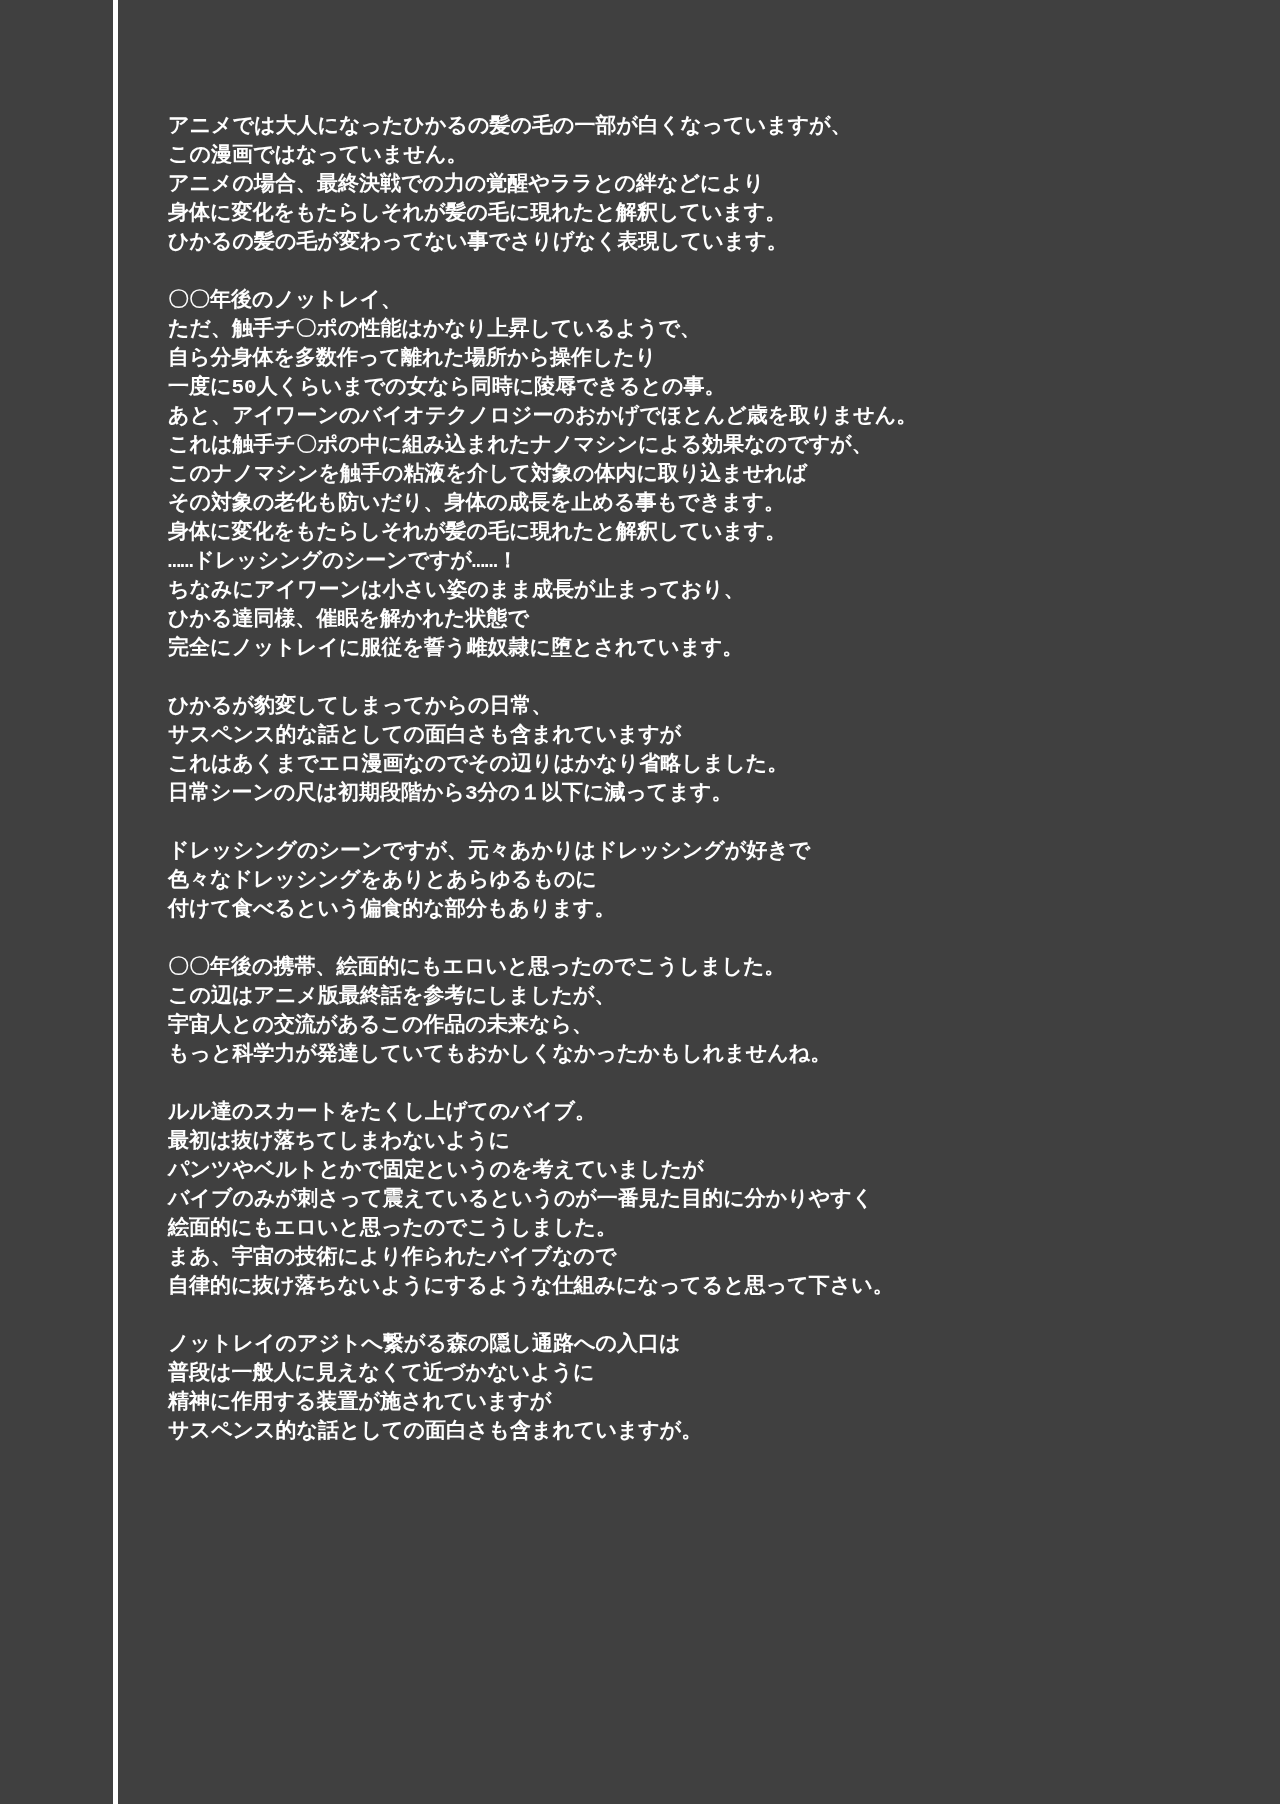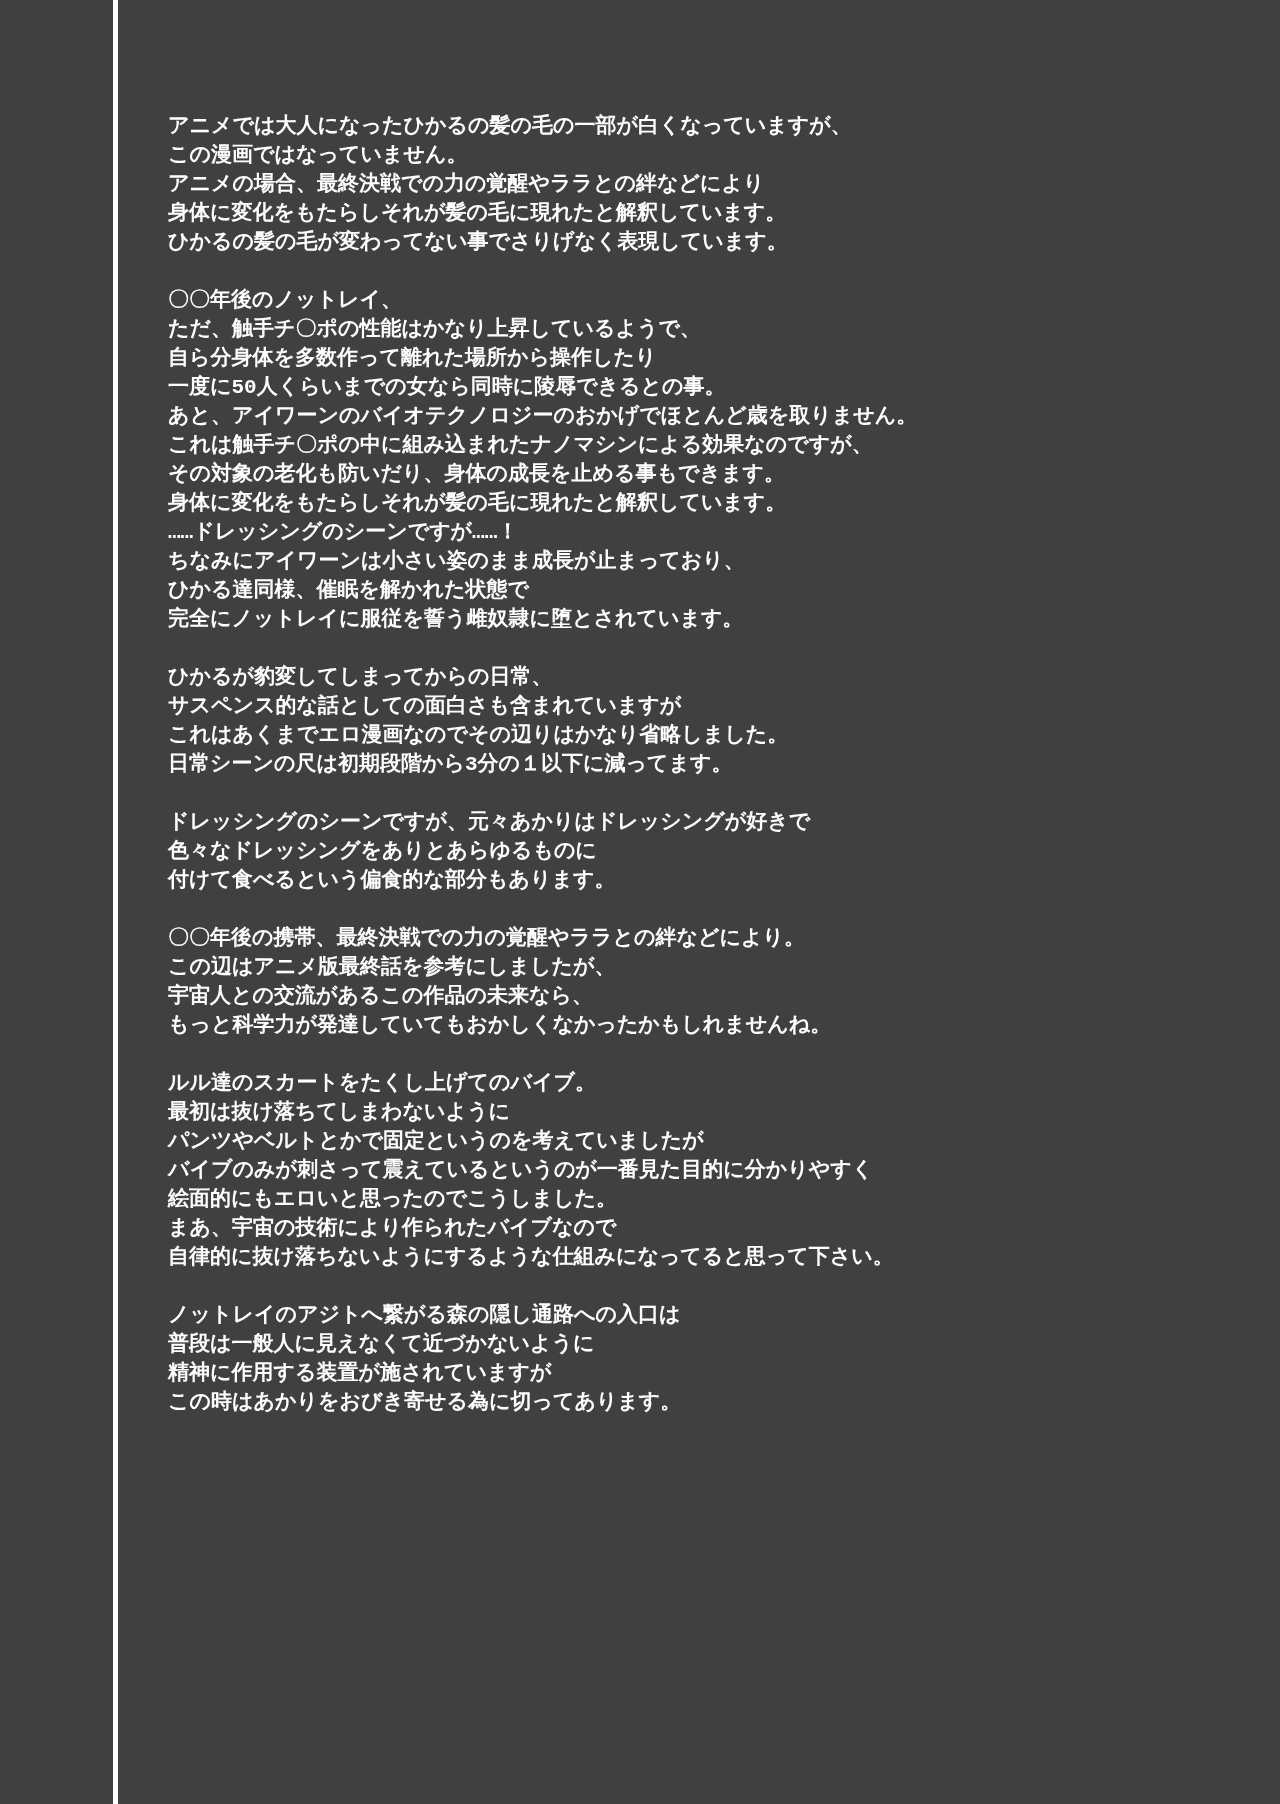--- a/index.html
+++ b/index.html
@@ -56,53 +56,54 @@
         <div class="line">身体に変化をもたらしそれが髪の毛に現れたと解釈しています。</div>
         <div class="line">ひかるの髪の毛が変わってない事でさりげなく表現しています。</div>
       </div>
       <div class="para">
         <div class="line">〇〇年後のノットレイ、</div>
         <div class="line">ただ、触手チ〇ポの性能はかなり上昇しているようで、</div>
         <div class="line">自ら分身体を多数作って離れた場所から操作したり</div>
         <div class="line">一度に50人くらいまでの女なら同時に陵辱できるとの事。</div>
         <div class="line">あと、アイワーンのバイオテクノロジーのおかげでほとんど歳を取りません。</div>
         <div class="line">これは触手チ〇ポの中に組み込まれたナノマシンによる効果なのですが、</div>
+        <div class="line">このナノマシンを触手の粘液を介して対象の体内に取り込ませれば</div>
         <div class="line">その対象の老化も防いだり、身体の成長を止める事もできます。</div>
         <div class="line">身体に変化をもたらしそれが髪の毛に現れたと解釈しています。</div>
         <div class="line">……ドレッシングのシーンですが……！</div>
         <div class="line">ちなみにアイワーンは小さい姿のまま成長が止まっており、</div>
         <div class="line">ひかる達同様、催眠を解かれた状態で</div>
         <div class="line">完全にノットレイに服従を誓う雌奴隷に堕とされています。</div>
       </div>
       <div class="para">
         <div class="line">ひかるが豹変してしまってからの日常、</div>
         <div class="line">サスペンス的な話としての面白さも含まれていますが</div>
         <div class="line">これはあくまでエロ漫画なのでその辺りはかなり省略しました。</div>
         <div class="line">日常シーンの尺は初期段階から3分の１以下に減ってます。</div>
       </div>
       <div class="para">
         <div class="line">ドレッシングのシーンですが、元々あかりはドレッシングが好きで</div>
         <div class="line">色々なドレッシングをありとあらゆるものに</div>
         <div class="line">付けて食べるという偏食的な部分もあります。</div>
       </div>
       <div class="para">
-        <div class="line">〇〇年後の携帯、最終決戦での力の覚醒やララとの絆などにより。</div>
+        <div class="line">〇〇年後の携帯、絵面的にもエロいと思ったのでこうしました。</div>
         <div class="line">この辺はアニメ版最終話を参考にしましたが、</div>
         <div class="line">宇宙人との交流があるこの作品の未来なら、</div>
         <div class="line">もっと科学力が発達していてもおかしくなかったかもしれませんね。</div>
       </div>
       <div class="para">
         <div class="line">ルル達のスカートをたくし上げてのバイブ。</div>
         <div class="line">最初は抜け落ちてしまわないように</div>
         <div class="line">パンツやベルトとかで固定というのを考えていましたが</div>
         <div class="line">バイブのみが刺さって震えているというのが一番見た目的に分かりやすく</div>
         <div class="line">絵面的にもエロいと思ったのでこうしました。</div>
         <div class="line">まあ、宇宙の技術により作られたバイブなので</div>
         <div class="line">自律的に抜け落ちないようにするような仕組みになってると思って下さい。</div>
       </div>
       <div class="para">
         <div class="line">ノットレイのアジトへ繋がる森の隠し通路への入口は</div>
         <div class="line">普段は一般人に見えなくて近づかないように</div>
         <div class="line">精神に作用する装置が施されていますが</div>
-        <div class="line">この時はあかりをおびき寄せる為に切ってあります。</div>
+        <div class="line">サスペンス的な話としての面白さも含まれていますが。</div>
       </div>
     </div>
 </div>
 
 </body></html>

